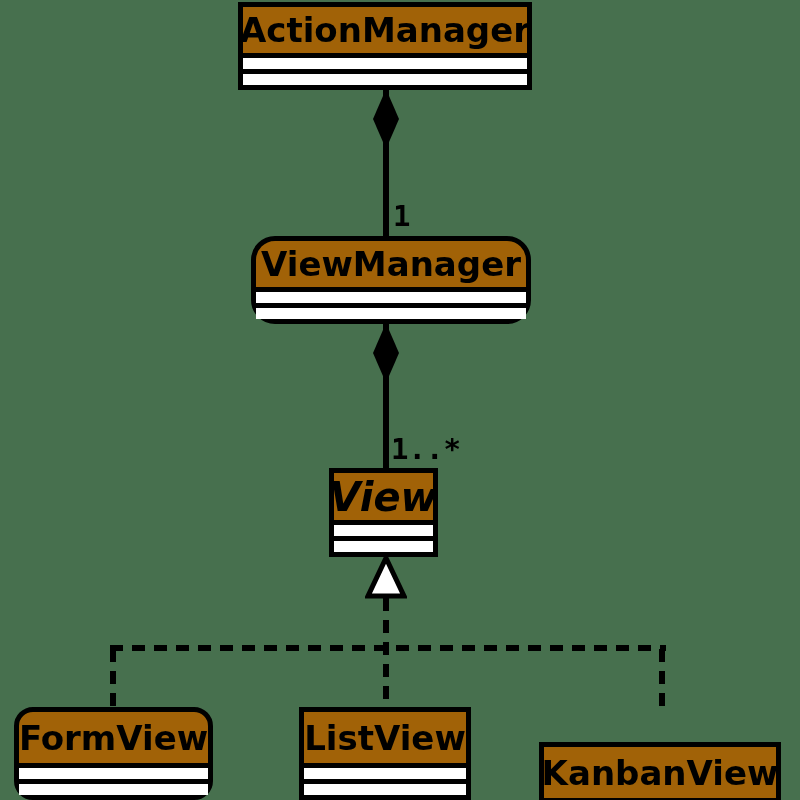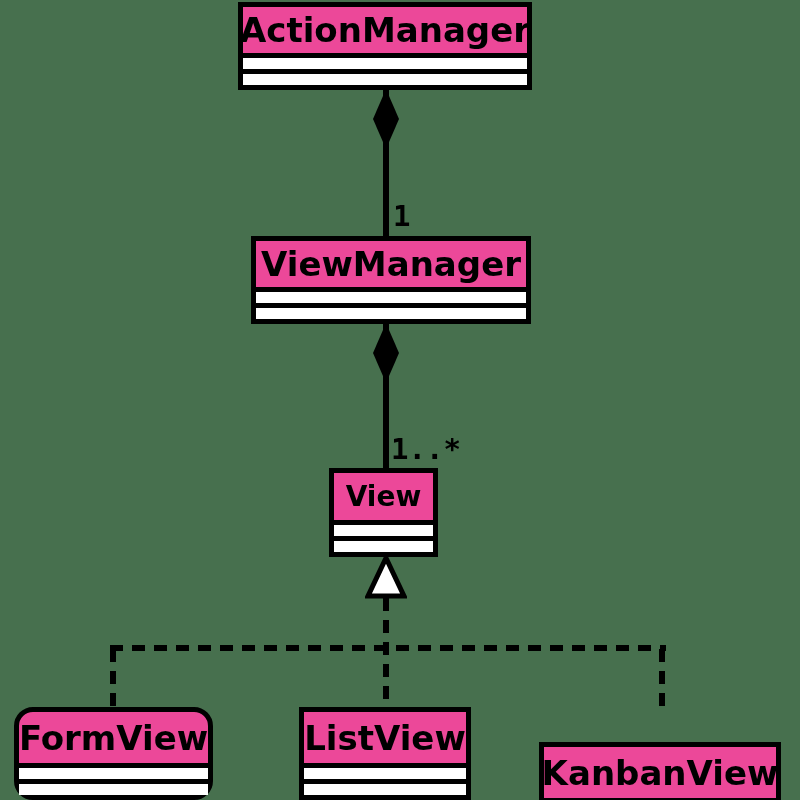--- a/index.html
+++ b/index.html
@@ -8,21 +8,21 @@
     width: 800px;
     height: 800px;
     background: #47704E;
     overflow: hidden;
     font-family: "DejaVu Sans", "Liberation Sans", sans-serif;
   }
   
   .uml-class {
     position: absolute;
     box-sizing: border-box;
-    background: #ec4899;
+    background: #a16207;
     border: 5px solid #000000;
     display: flex;
     flex-direction: column;
   }
   .uml-title {
     flex: 1;
     display: flex;
     align-items: center;
     justify-content: center;
     font-weight: bold;
@@ -31,23 +31,23 @@
     white-space: nowrap;
     overflow: visible;
   }
   .uml-sec {
     box-sizing: border-box;
     height: 16px;
     border-top: 5px solid #000000;
     background: #ffffff;
   }
   .c-action  { left: 238px; top: 2px;   width: 294px; height: 88px; }
-  .c-viewmgr { left: 251px; top: 236px; width: 280px; height: 88px; }
+  .c-viewmgr { left: 251px; top: 236px; width: 280px; height: 88px; border-radius: 24px; }
   .c-view    { left: 329px; top: 468px; width: 109px; height: 89px; }
-  .c-view .uml-title { font-size: 28px; }
+  .c-view .uml-title { font-style: italic; font-size: 40px; }
   .c-form    { left: 14px;  top: 707px; width: 199px; height: 93px; border-radius: 19px; }
   .c-list    { left: 299px; top: 707px; width: 172px; height: 93px; justify-content: center; }
   .c-kanban  { left: 539px; top: 707px; width: 242px; height: 93px; margin-top: 35px; }
   
   .line { position: absolute; background: #000000; }
   .l-am-vm { left: 383px; top: 88px;  width: 6px; height: 148px; }
   .l-vm-v  { left: 383px; top: 322px; width: 6px; height: 146px; }
   .diamond {
     position: absolute;
     width: 26px; height: 60px;

